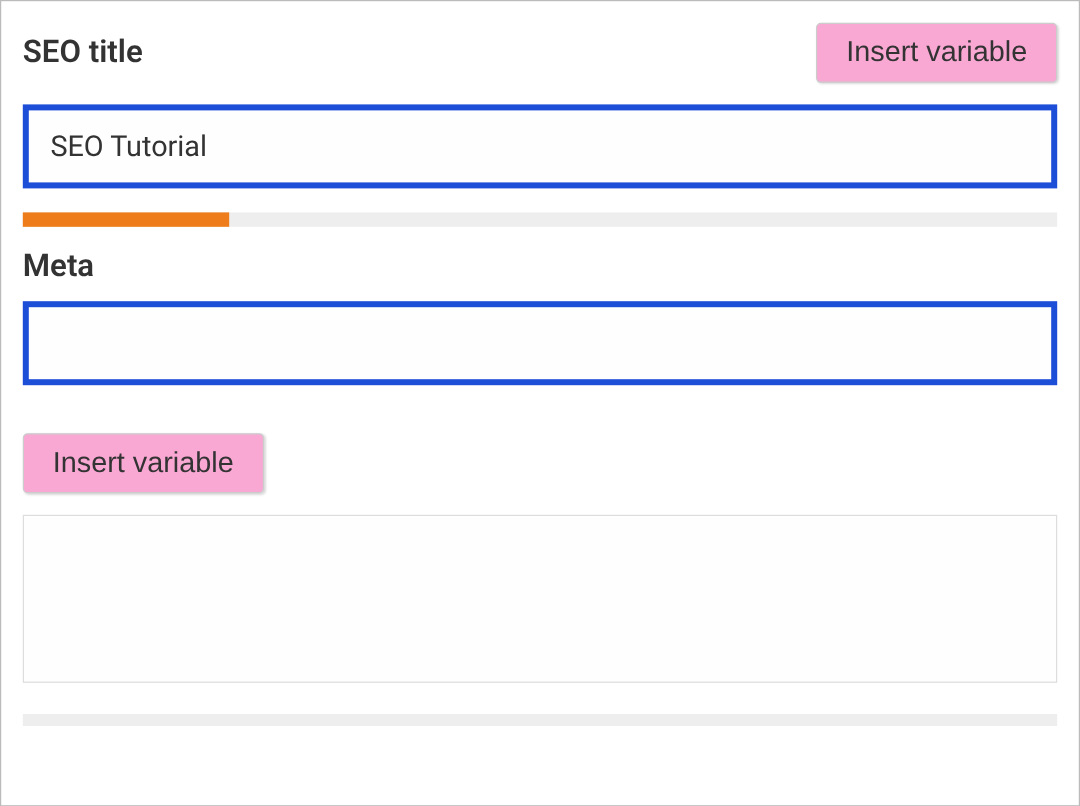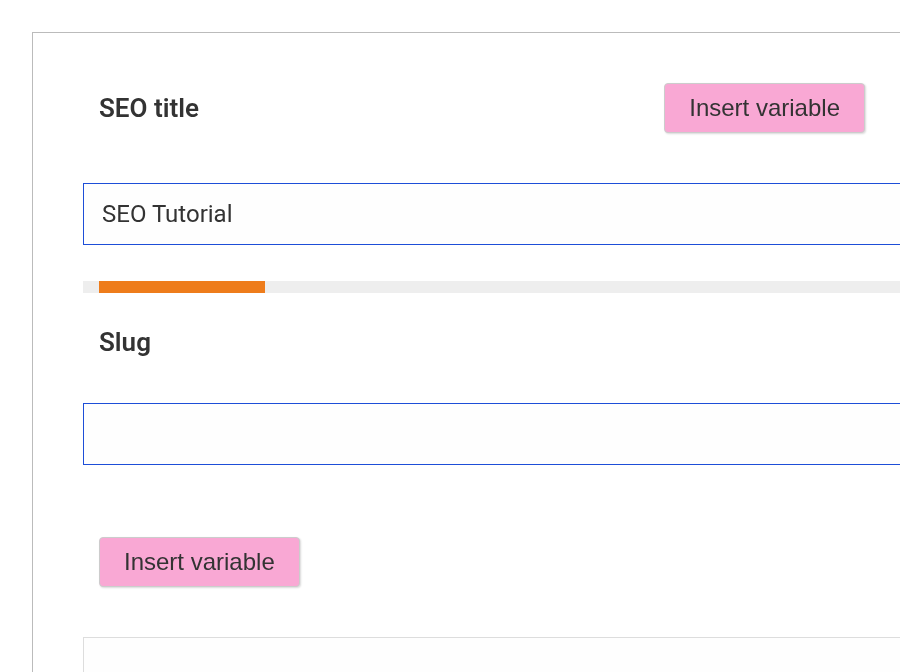--- a/index.html
+++ b/index.html
@@ -1,17 +1,17 @@
 <!DOCTYPE html>
 <html><head>
   <meta charset="utf-8">
   <style>
     * {
       box-sizing: border-box;
-      margin: 16px;
+      margin: 0;
       padding: 0;
     }
     body {
       font-family: -apple-system, BlinkMacSystemFont, "Segoe UI", Roboto, Helvetica, Arial, sans-serif;
       background: #fff;
       width: 900px;
       height: 672px;
       border: 1px solid #bbb;
       padding: 18px;
     }
@@ -34,21 +34,21 @@
       border: 1px solid #ccc;
       border-radius: 4px;
       padding: 10px 24px;
       font-size: 24px;
       color: #333;
       cursor: pointer;
       box-shadow: 1px 1px 2px rgba(0,0,0,0.15);
     }
     .text-input {
       width: 100%;
-      border: 1px solid #1d4ed8;
+      border: 5px solid #1d4ed8;
       background: #fefefe;
       padding: 16px 18px;
       font-size: 24px;
       color: #333;
       font-family: inherit;
     }
     .textarea-input {
       width: 100%;
       border: 1px solid #ddd;
       background: #fefefe;
@@ -92,21 +92,21 @@
     <button class="insert-variable-btn">Insert variable</button>
   </div>
   <input type="text" class="text-input" value="SEO Tutorial" style="">
   <div class="progress-bar">
     <div class="progress-fill" style="width: 20%; background: rgb(238, 124, 27);"></div>
   </div>
 </div>
 
 <div class="field-section slug-section">
   <div class="field-header">
-    <div class="field-label">Slug</div>
+    <div class="field-label">Meta</div>
   </div>
   <input type="text" class="text-input" value="" style="">
 </div>
 
 <div class="field-section meta-section">
   <div class="field-header">
     <button class="insert-variable-btn">Insert variable</button>
   </div>
   <textarea class="textarea-input" style=""></textarea>
   <div class="thin-bar"></div>

